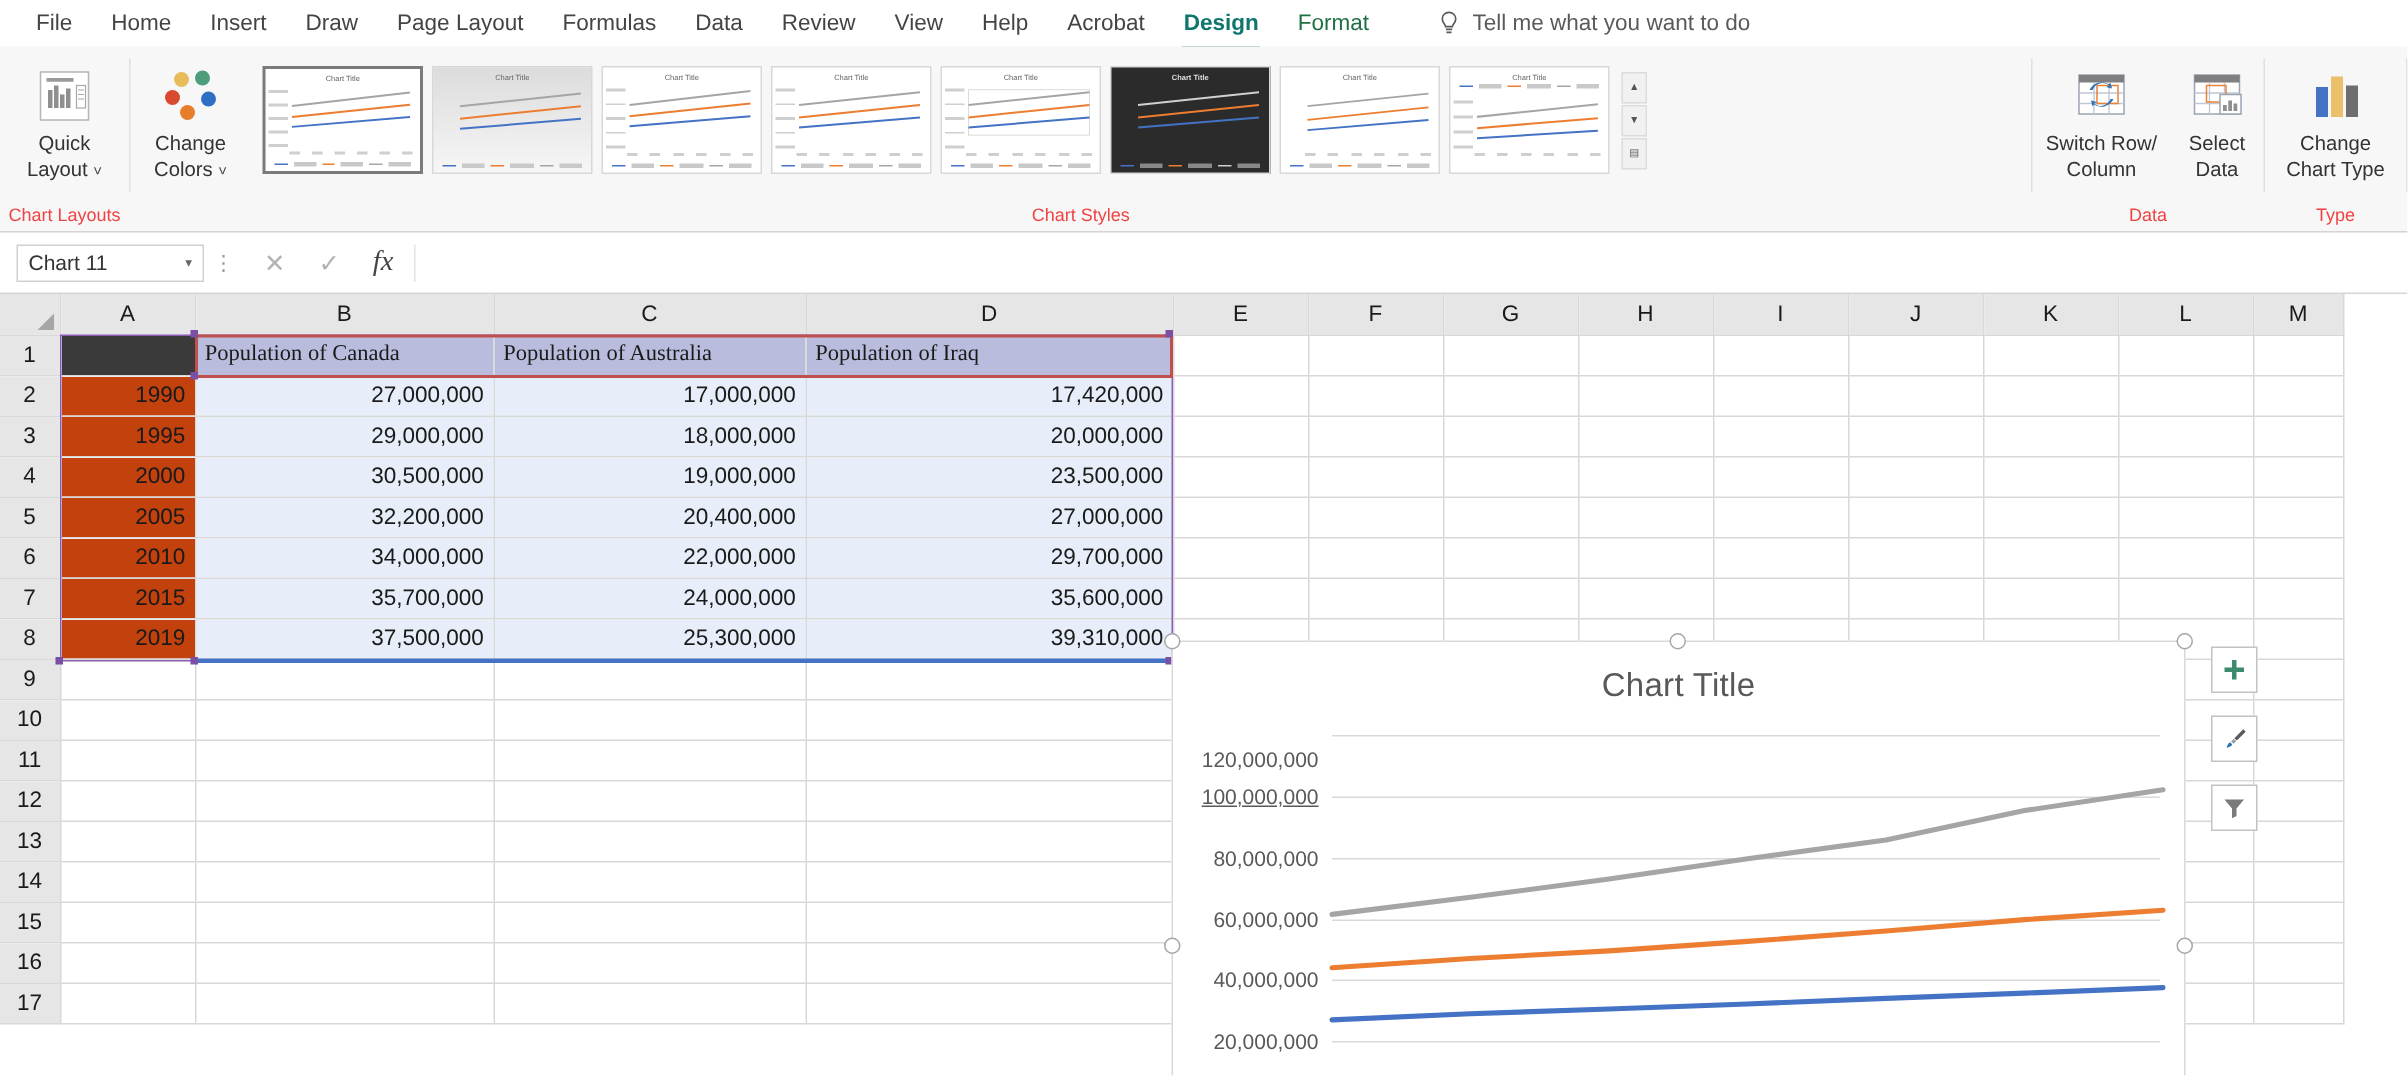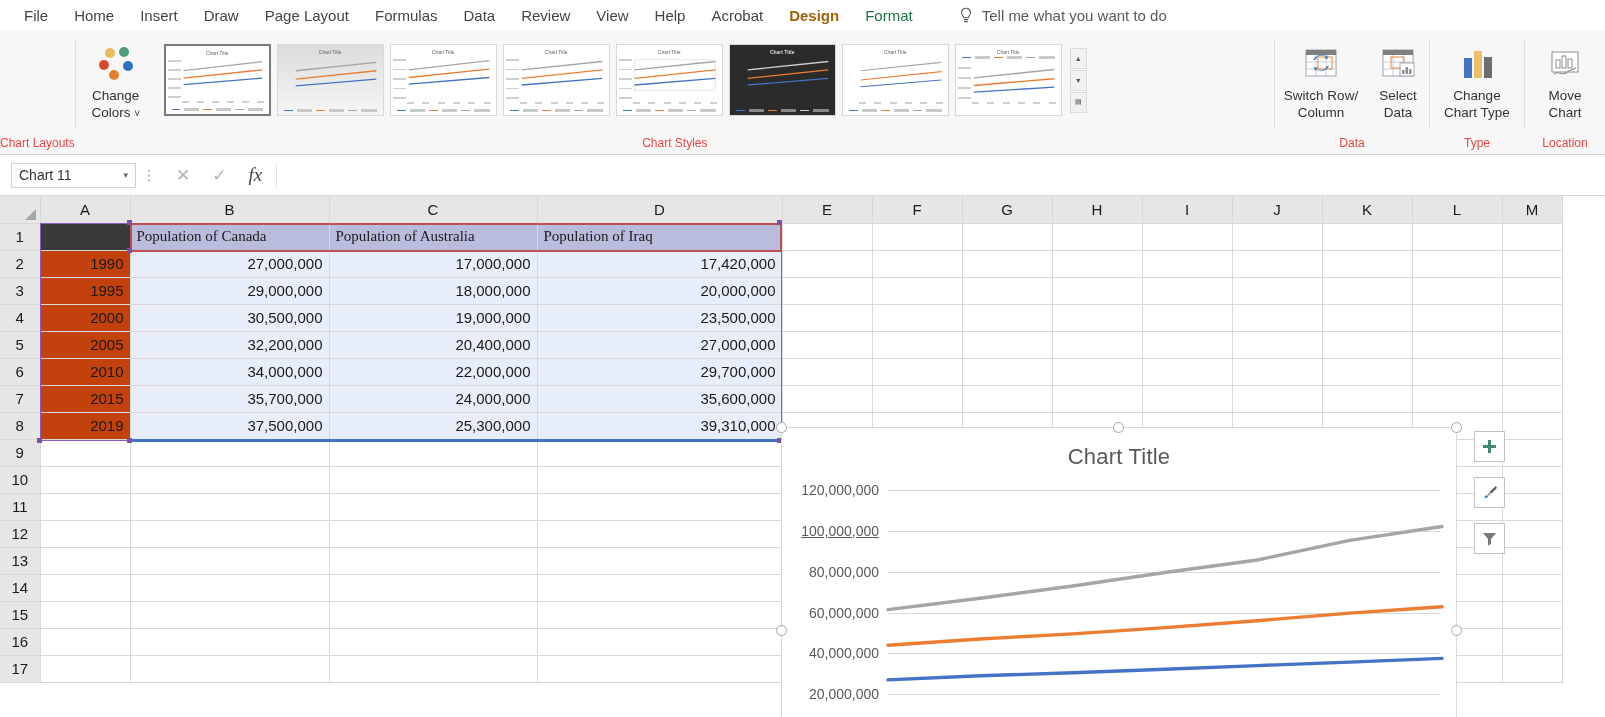--- a/index.html
+++ b/index.html
@@ -16,21 +16,21 @@
   .menubar{
     height:31px; background:#ffffff;
     display:flex; align-items:center;
     padding-left:12px; position:relative;
   }
   .menu-tab{
     font-size:15px; color:#444444;
     padding:4px 12px; margin-right:2px;
     white-space:nowrap; cursor:default;
   }
-  .menu-tab.active{ color:#a16207; font-weight:600; position:relative; }
+  .menu-tab.active{ color:#0f766e; font-weight:600; position:relative; }
   .menu-tab.active::after{
     content:""; position:absolute; left:11px; right:11px; bottom:-5px;
     height:2.5px; background:#1e7145;
   }
   .menu-tab.greenish{ color:#1e7145; }
   .tellme{
     display:flex; align-items:center; gap:9px;
     margin-left:32px; font-size:15px; color:#5a5a5a;
   }
   .bulb{ width:14px; height:18px; display:block; }
@@ -205,20 +205,39 @@
       <path d="M4.9 12.6h4.2M5.3 14.6h3.4" stroke="#5a5a5a" stroke-width="1.1" fill="none"></path>
     </svg>
     <span>Tell me what you want to do</span>
   </div>
 </div>
 
 <div class="ribbon">
 
   <div class="rgroup">
     <div class="rgroup-body">
+      <div class="bigbtn">
+        <div class="ic">
+          <svg width="42" height="40" viewBox="0 0 42 40">
+            <rect x="5" y="4" width="32" height="32" fill="#fff" stroke="#b5b5b5"></rect>
+            <rect x="9" y="8" width="18" height="2.5" fill="#9a9a9a"></rect>
+            <rect x="10" y="16" width="3" height="12" fill="#8f8f8f"></rect>
+            <rect x="14" y="13" width="3" height="15" fill="#8f8f8f"></rect>
+            <rect x="18" y="19" width="3" height="9" fill="#8f8f8f"></rect>
+            <rect x="22" y="15" width="3" height="13" fill="#8f8f8f"></rect>
+            <rect x="29" y="13" width="6" height="15" fill="#fff" stroke="#a8a8a8" stroke-width=".8"></rect>
+            <path d="M30 16h4M30 19h4M30 22h4" stroke="#a8a8a8" stroke-width=".8"></path>
+          </svg>
+        </div>
+        <div class="lb">
+          <span>Quick</span><br>
+          <span>Layout</span>
+          <span class="chev">˅</span>
+        </div>
+      </div>
     </div>
     <div class="rgroup-label">Chart Layouts</div>
   </div>
 
   <div class="rsep"></div>
 
   <div class="rgroup" style="flex:1">
     <div class="rgroup-body">
       <div class="bigbtn" style="width:80px">
         <div class="ic">
@@ -516,40 +535,20 @@
           <span>Change</span><br>
           <span>Chart Type</span>
         </div>
       </div>
     </div>
     <div class="rgroup-label">Type</div>
   </div>
 
   <div class="rsep"></div>
 
-  <div class="rgroup">
-    <div class="rgroup-body">
-      <div class="bigbtn" style="width:80px">
-        <div class="ic">
-          <svg width="44" height="40" viewBox="0 0 44 40">
-            <rect x="9" y="8" width="26" height="20" fill="#fff" stroke="#8f8f8f"></rect>
-            <rect x="13" y="16" width="4" height="8" fill="none" stroke="#8f8f8f"></rect>
-            <rect x="19" y="12" width="4" height="12" fill="none" stroke="#8f8f8f"></rect>
-            <rect x="25" y="15" width="4" height="9" fill="none" stroke="#8f8f8f"></rect>
-            <path d="M11 30c4-4 8 2 12-1s6-3 10-5" fill="none" stroke="#8f8f8f" stroke-width="1.1"></path>
-          </svg>
-        </div>
-        <div class="lb">
-          <span>Move</span><br>
-          <span>Chart</span>
-        </div>
-      </div>
-    </div>
-    <div class="rgroup-label">Location</div>
-  </div>
 </div>
 
 <div class="fbar">
   <div class="namebox">
     <span>Chart 11</span>
     <span class="ar">▾</span>
   </div>
   <div class="vdots">⋮</div>
   <div class="fb-icons">
     <span>✕</span>
@@ -875,21 +874,21 @@
         <div class="ytick" style="top: 204.167px;">20,000,000</div>
         <div class="gl" style="top: 163.333px;"></div>
         <div class="ytick" style="top: 163.333px;">40,000,000</div>
         <div class="gl" style="top: 122.5px;"></div>
         <div class="ytick" style="top: 122.5px;">60,000,000</div>
         <div class="gl" style="top: 81.6667px;"></div>
         <div class="ytick" style="top: 81.6667px;">80,000,000</div>
         <div class="gl" style="top: 40.8333px;"></div>
         <div class="ytick" style="top: 40.8333px; text-decoration: underline;">100,000,000</div>
         <div class="gl" style="top: 0px;"></div>
-        <div class="ytick" style="top: 0px;">120,000,000</div>
+        <div class="ytick" style="top: 16px;">120,000,000</div>
         <svg width="554" height="245" style="position: absolute; left: 0px; top: 0px; overflow: visible;">
           <path d="M0.0 189.9 L92.3 185.8 L184.7 182.7 L277.0 179.3 L369.3 175.6 L461.7 172.1 L554.0 168.4" stroke="#4472c4" stroke-width="3.4" fill="none" stroke-linecap="round" stroke-linejoin="round"></path>
           <path d="M0.0 155.2 L92.3 149.0 L184.7 143.9 L277.0 137.6 L369.3 130.7 L461.7 123.1 L554.0 116.8" stroke="#ed7d31" stroke-width="3.4" fill="none" stroke-linecap="round" stroke-linejoin="round"></path>
           <path d="M0.0 119.6 L92.3 108.2 L184.7 96.0 L277.0 82.5 L369.3 70.0 L461.7 50.4 L554.0 36.5" stroke="#a5a5a5" stroke-width="3.4" fill="none" stroke-linecap="round" stroke-linejoin="round"></path>
         </svg>
       </div>
 
   </div>
 
   <div class="handle" style="left:776px;top:226px"></div>

